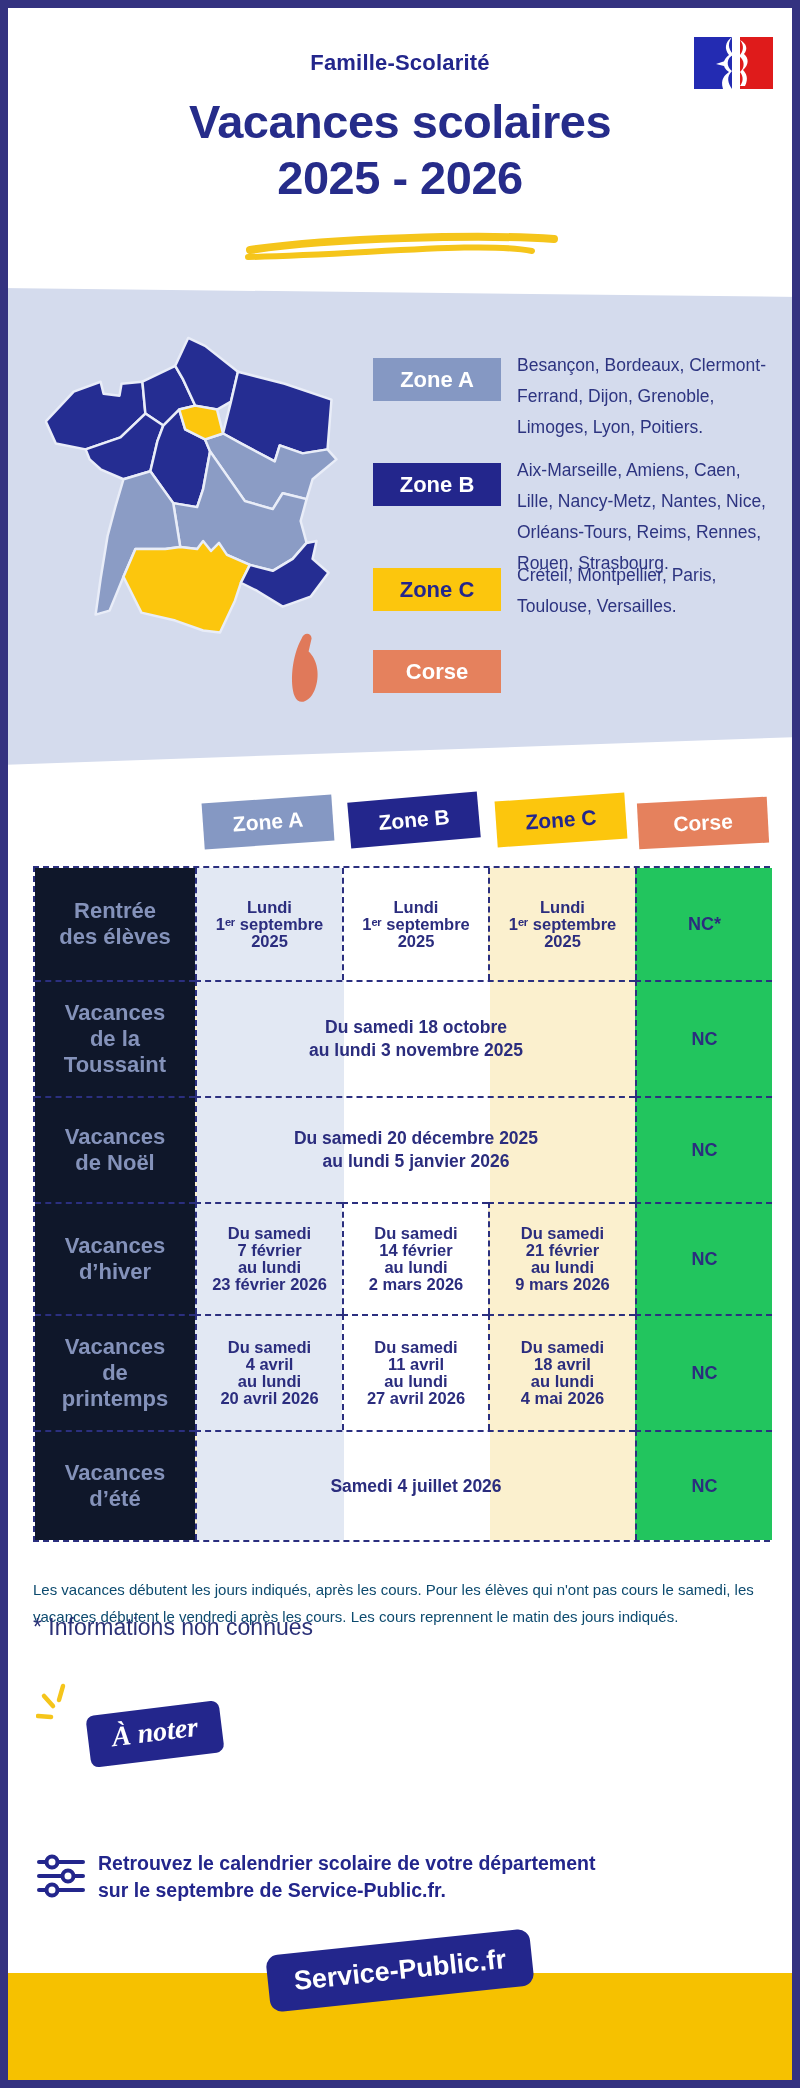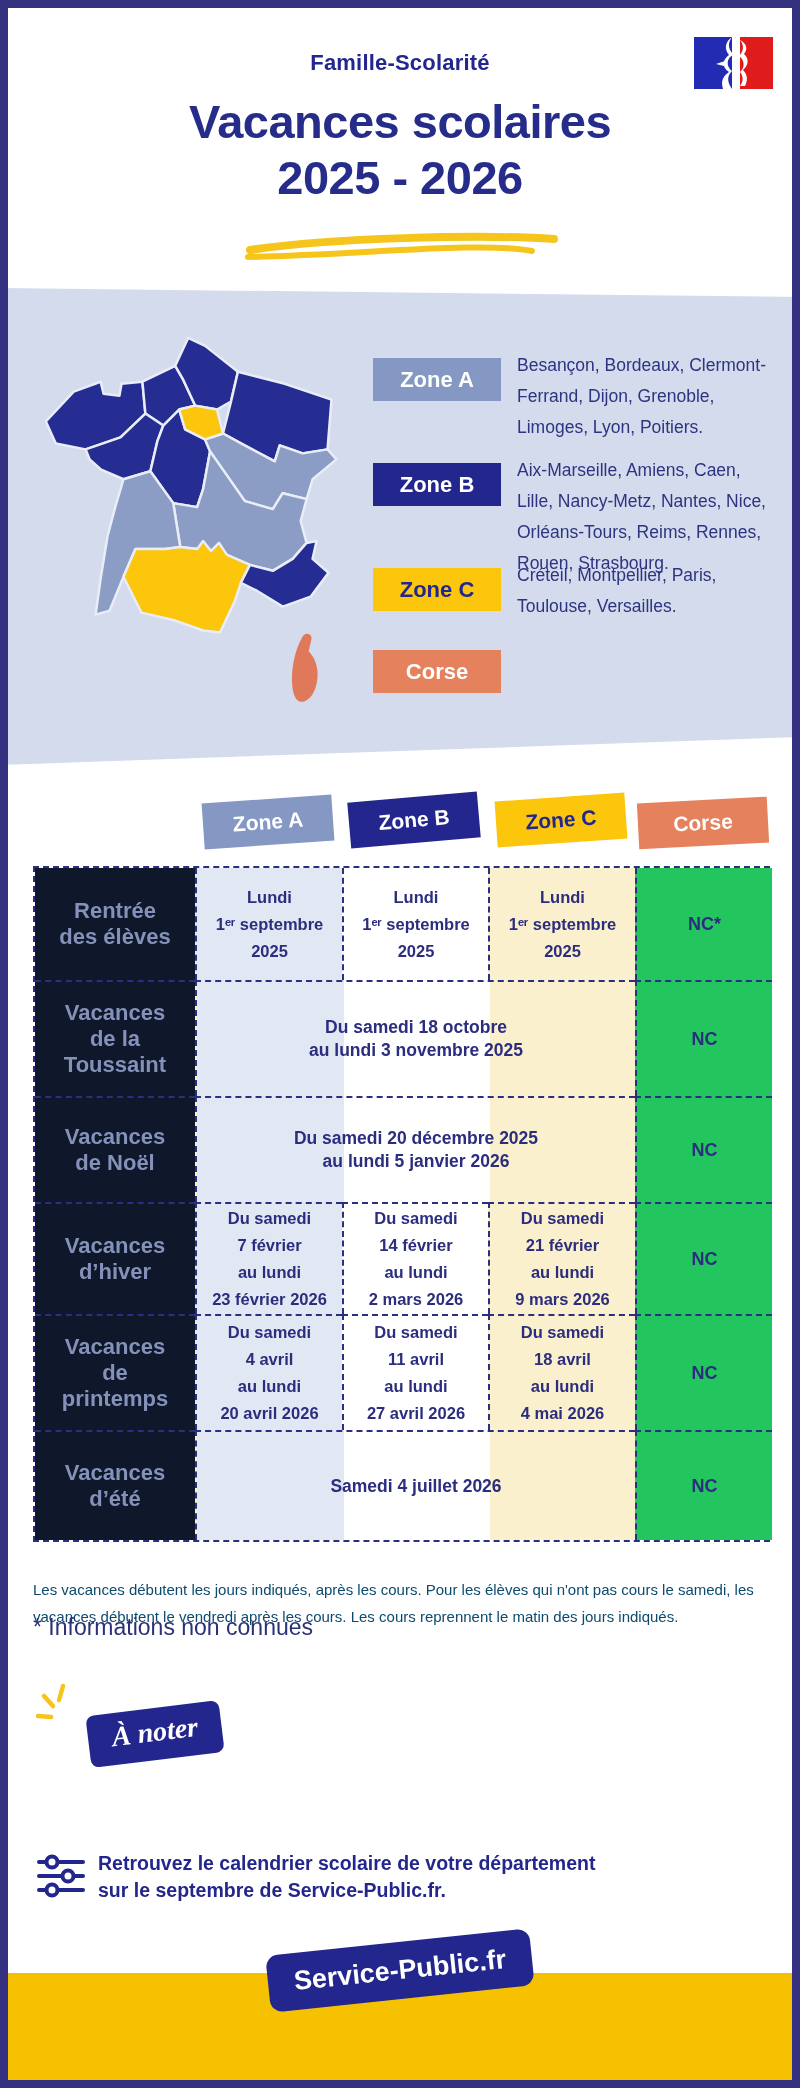--- a/index.html
+++ b/index.html
@@ -40,21 +40,21 @@
   .pill-b{left:349px;top:797px;background:#23268c;color:#fff;transform:rotate(-5deg);}
   .pill-c{left:496px;top:797px;background:#fcc60d;color:#23268c;}
   .pill-corse{left:638px;top:800px;background:#e5815d;color:#fff;transform:rotate(-3deg);}
 
   .cal-table{position:absolute;left:33px;top:866px;width:737px;display:grid;
     grid-template-columns:160px 147px 146px 147px 137px;
     grid-template-rows:112px 116px 106px 112px 116px 110px;
     border:2px dashed #2b2f7f;box-sizing:border-box;}
   .cell{display:flex;align-items:center;justify-content:center;text-align:center;
     border-left:2px dashed #2b2f7f;border-top:2px dashed #2b2f7f;
-    font-weight:bold;color:#2b2d7e;font-size:16.5px;line-height:27px;padding:2px;}
+    font-weight:bold;color:#2b2d7e;font-size:16.5px;line-height:17px;padding:2px;}
   .cal-table .r1{border-top:none;}
   .cal-table .c1{border-left:none;}
   .row-label{color:#8492ba;font-size:22px;line-height:26px;background:#0f172a;}
   .bg-a{background:#e2e8f3;}
   .bg-b{background:#ffffff;}
   .bg-c{background:#fbf0ce;}
   .bg-corse{background:#22c55e;font-size:18px;}
   .merged{grid-column:2/5;font-size:17.5px;line-height:23px;
     background:linear-gradient(to right,#e2e8f3 0 147px,#ffffff 147px 293px,#fbf0ce 293px 100%);}
 

